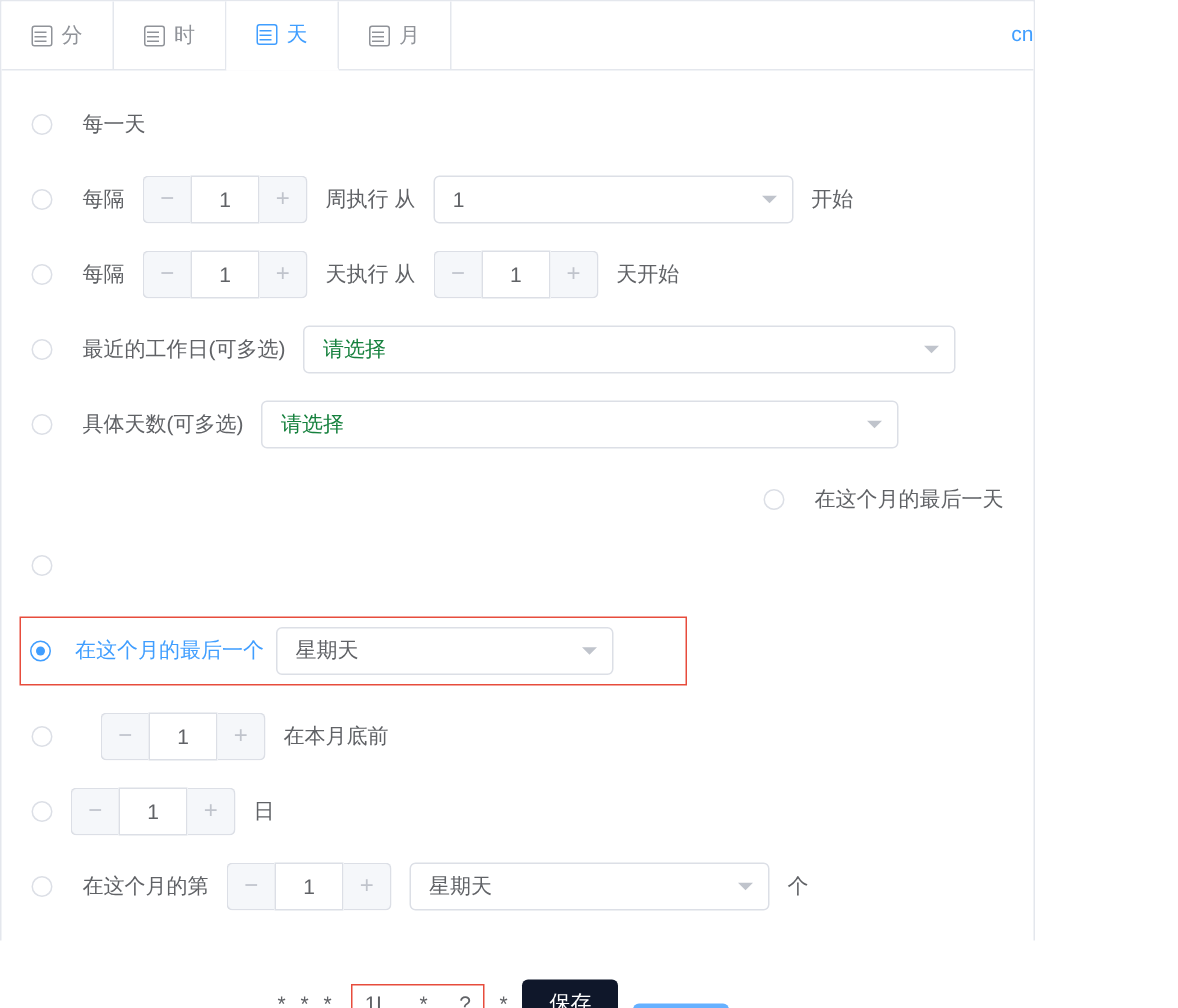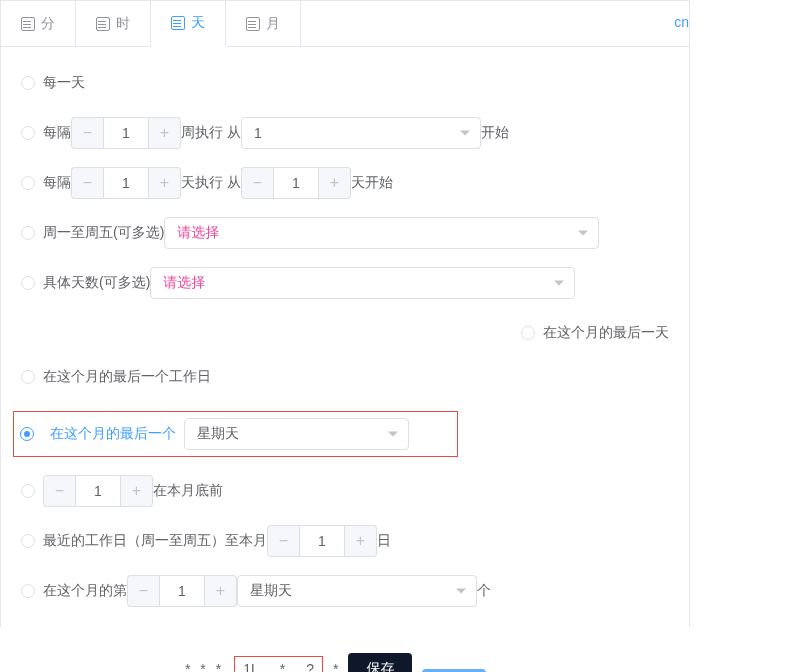--- a/index.html
+++ b/index.html
@@ -7,34 +7,34 @@
     .container { border: 1px solid #e4e7ed; border-bottom: none; background: #fff; width: 690px; }
     .tabs { display: flex; border-bottom: 1px solid #e4e7ed; position: relative; background: #fff; }
     .tab { padding: 13px 20px; cursor: pointer; color: #909399; display: flex; align-items: center; gap: 6px; border-right: 1px solid #e4e7ed; }
     .tab:first-child { border-left: none; }
     .tab.active { color: #409eff; border-bottom: 2px solid #fff; margin-bottom: -1px; background: #fff; }
     .tab-icon { display: inline-block; width: 14px; height: 14px; position: relative; }
     .tab-icon::before { content: ''; position: absolute; width: 12px; height: 12px; border: 1px solid currentColor; border-radius: 2px; top: 0; left: 0; }
     .tab-icon::after { content: ''; position: absolute; width: 8px; height: 1px; background: currentColor; top: 4px; left: 2px; box-shadow: 0 3px 0 currentColor, 0 6px 0 currentColor; }
     .lang { position: absolute; right: 0; top: 13px; color: #409eff; cursor: pointer; }
     .panel { padding: 20px 20px 20px 20px; }
-    .row { display: flex; align-items: center; margin-bottom: 18px; gap: 0; min-height: 32px; }
+    .row { display: flex; align-items: center; margin-bottom: 18px; gap: 12px; min-height: 32px; }
     .row.tight { margin-bottom: 12px; justify-content: flex-end; }
     .radio { width: 14px; height: 14px; border: 1px solid #dcdfe6; border-radius: 50%; cursor: pointer; flex-shrink: 0; position: relative; background: #fff; }
     .radio.selected { border-color: #409eff; }
     .radio.selected::after { content: ''; position: absolute; width: 6px; height: 6px; background: #409eff; border-radius: 50%; top: 3px; left: 3px; }
     .label { margin-left: 8px; white-space: nowrap; }
     .label.active { color: #409eff; }
     .stepper { display: flex; align-items: stretch; height: 32px; }
     .step-btn { width: 32px; height: 32px; border: 1px solid #dcdfe6; background: #f5f7fa; color: #c0c4cc; cursor: pointer; display: flex; align-items: center; justify-content: center; font-size: 16px; }
     .step-btn.minus { border-radius: 4px 0 0 4px; border-right: none; }
     .step-btn.plus { border-radius: 0 4px 4px 0; border-left: none; }
     .step-input { width: 46px; height: 32px; border: 1px solid #dcdfe6; text-align: center; font-size: 14px; color: #606266; outline: none; }
     .select { height: 32px; border: 1px solid #dcdfe6; border-radius: 4px; padding: 0 30px 0 12px; position: relative; cursor: pointer; display: flex; align-items: center; background: #fff; color: #606266; }
-    .select.placeholder { color: #ec4899; }
+    .select.placeholder { color: #15803d; }
     .select-arrow { position: absolute; right: 10px; top: 50%; transform: translateY(-50%); width: 0; height: 0; border-left: 5px solid transparent; border-right: 5px solid transparent; border-top: 5px solid #c0c4cc; }
     .select.w240 { width: 240px; }
     .select.w220 { width: 225px; }
     .select.w430 { width: 435px; }
     .select.w420 { width: 425px; }
     .highlight-box { border: 1px solid #e74c3c; padding: 6px 6px; display: flex; align-items: center; gap: 8px; margin-left: -8px; margin-bottom: 18px; width: 445px; }
     .footer { display: flex; align-items: center; justify-content: flex-start; gap: 10px; padding-left: 185px; margin-top: 10px; }
     .cron-box { border: 1px solid #e74c3c; padding: 4px 8px; color: #606266; font-size: 14px; display: flex; align-items: center; gap: 19px; }
     .btn { height: 32px; padding: 0 18px; border: none; border-radius: 4px; cursor: pointer; font-size: 14px; color: #fff; }
     .btn.primary { background: #0f172a; }
@@ -101,21 +101,21 @@
       <div class="stepper">
         <span class="step-btn minus">−</span>
         <input class="step-input" value="1" style="">
         <span class="step-btn plus">+</span>
       </div>
       <span>天开始</span>
     </div>
 
     <div class="row">
       <span class="radio"></span>
-      <span class="label">周一至周五(可多选)</span>
+      <span class="label">最近的工作日(可多选)</span>
       <div class="select placeholder w430">
         <span>请选择</span>
         <span class="select-arrow"></span>
       </div>
     </div>
 
     <div class="row">
       <span class="radio"></span>
       <span class="label">具体天数(可多选)</span>
       <div class="select placeholder w420">
@@ -124,21 +124,20 @@
       </div>
     </div>
 
     <div class="row tight">
       <span class="radio"></span>
       <span class="label">在这个月的最后一天</span>
     </div>
 
     <div class="row">
       <span class="radio"></span>
-      <span class="label">在这个月的最后一个工作日</span>
     </div>
 
     <div class="highlight-box">
       <span class="radio selected"></span>
       <span class="label active">在这个月的最后一个</span>
       <div class="select w220">
         <span>星期天</span>
         <span class="select-arrow"></span>
       </div>
     </div>
@@ -149,21 +148,20 @@
       <div class="stepper">
         <span class="step-btn minus">−</span>
         <input class="step-input" value="1" style="">
         <span class="step-btn plus">+</span>
       </div>
       <span>在本月底前</span>
     </div>
 
     <div class="row">
       <span class="radio"></span>
-      <span class="label">最近的工作日（周一至周五）至本月</span>
       <div class="stepper">
         <span class="step-btn minus">−</span>
         <input class="step-input" value="1" style="">
         <span class="step-btn plus">+</span>
       </div>
       <span>日</span>
     </div>
 
     <div class="row" style="margin-bottom:0;">
       <span class="radio"></span>

